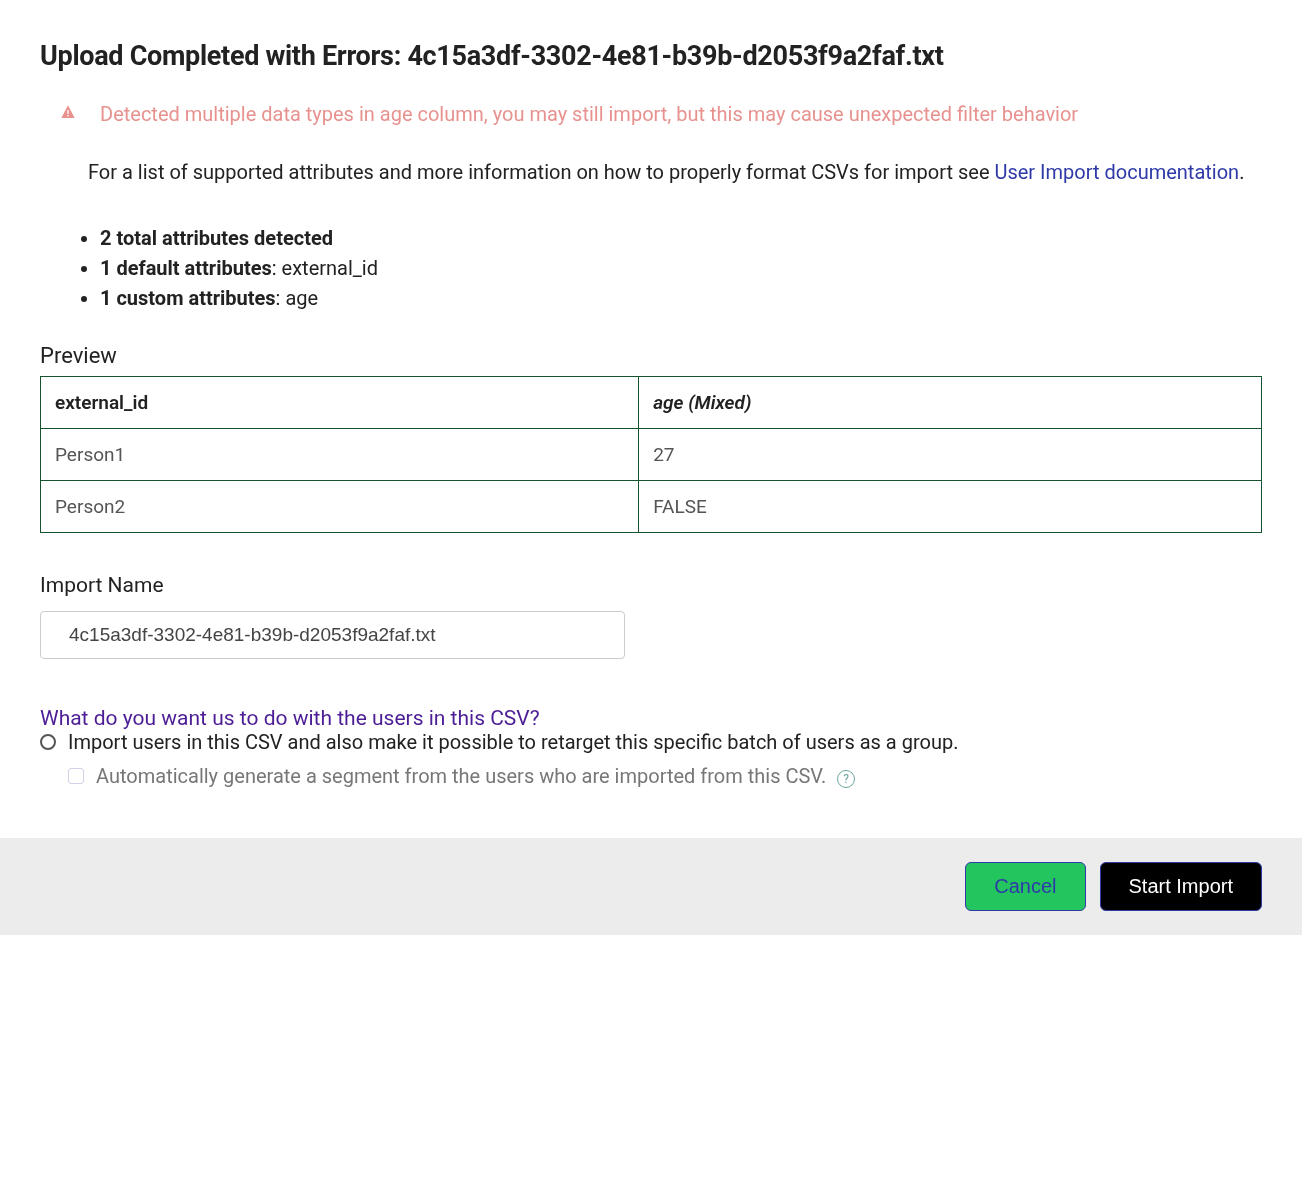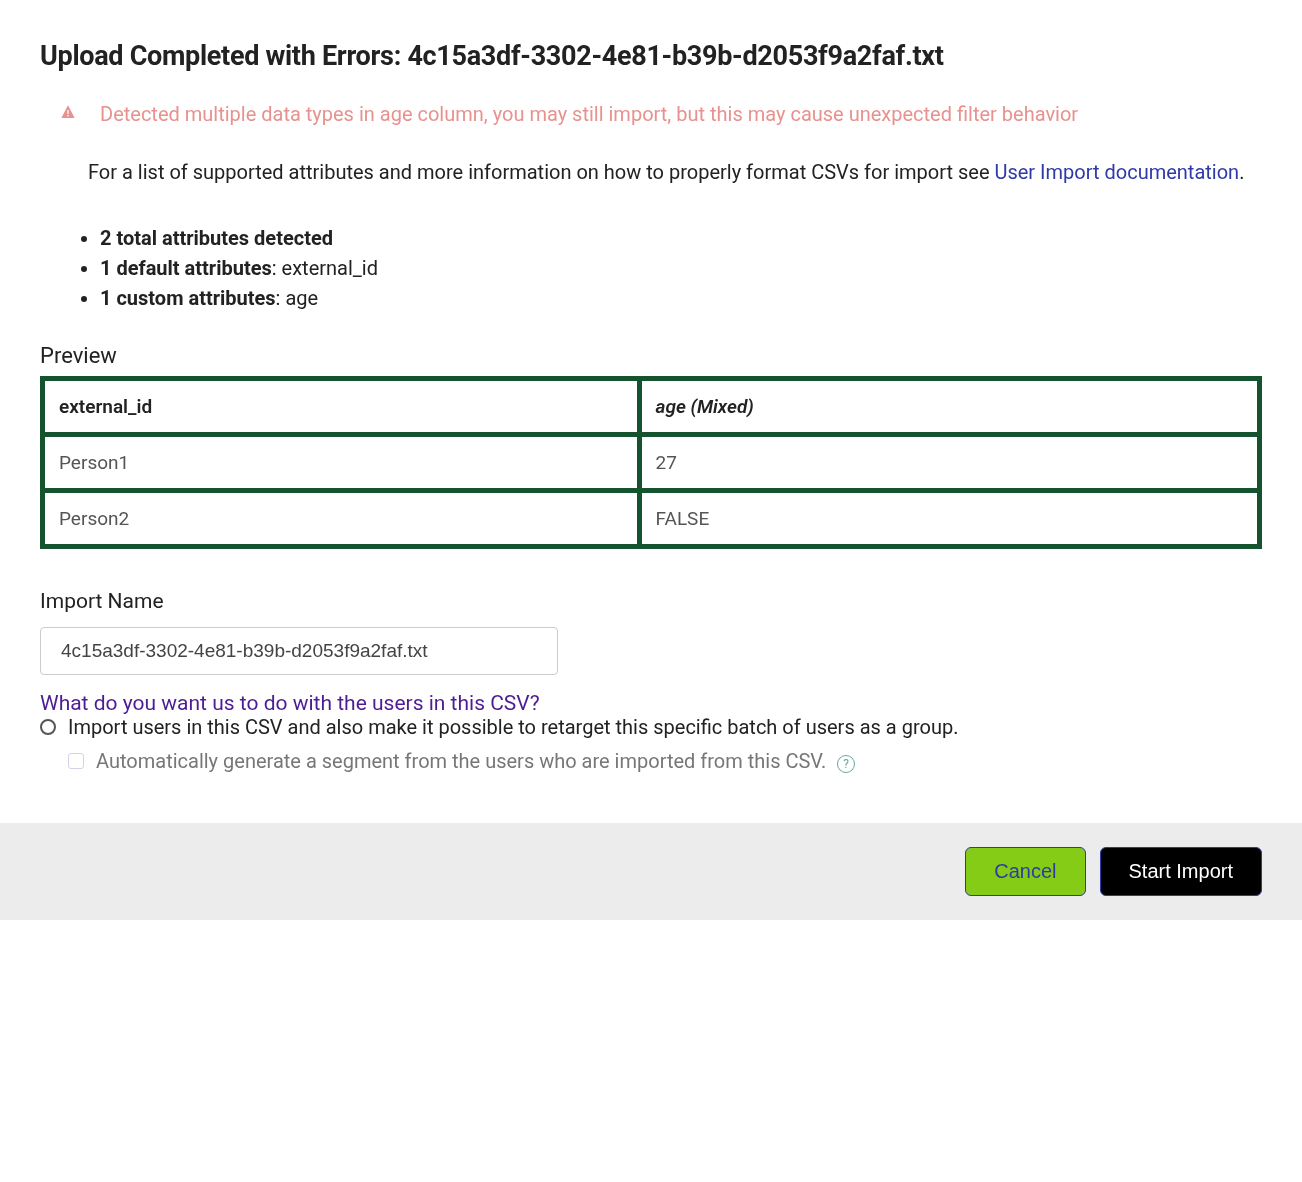--- a/index.html
+++ b/index.html
@@ -11,38 +11,38 @@
     .warn-icon { flex: 0 0 auto; margin-top: 4px; }
     .helper-text { font-size: 20px; color: #222; line-height: 1.5; padding-left: 48px; margin-bottom: 36px; }
     .helper-text .link { color: #2f3aa8; text-decoration: none; cursor: pointer; }
     ul.bullets { list-style: disc; padding-left: 60px; margin-bottom: 30px; }
     ul.bullets li { font-size: 20px; color: #222; line-height: 1.5; }
     .bold { font-weight: 700; }
     .preview-title { font-size: 22px; color: #222; margin-bottom: 8px; }
     .preview-hint { font-size: 20px; color: #222; margin-bottom: 18px; }
     .preview-hint .italic { font-style: italic; }
     table.data-table { width: 100%; border-collapse: collapse; margin-bottom: 40px; }
-    table.data-table th, table.data-table td { border: 5px solid #14532d; padding: 14px 14px; text-align: left; font-size: 19px; }
+    table.data-table th, table.data-table td { border: 1px solid #14532d; padding: 14px 14px; text-align: left; font-size: 19px; }
     table.data-table th { font-weight: 600; color: #222; }
     table.data-table th.mixed { font-style: italic; font-weight: 600; }
     table.data-table td { color: #555; }
     .section-label { font-size: 21px; color: #222; margin-bottom: 14px; }
-    .text-input { width: 518px; padding: 12px 20px; font-size: 19px; border: 1px solid #ccc; border-radius: 4px; color: #444; margin-bottom: 16px; }
+    .text-input { width: 585px; padding: 12px 28px; font-size: 19px; border: 1px solid #ccc; border-radius: 4px; color: #444; margin-bottom: 47px; }
     .question { font-size: 21px; color: #4c1d95; }
     .radio-row { display: flex; align-items: center; gap: 12px; margin-bottom: 10px; }
     .radio-outer { width: 16px; height: 16px; border: 2px solid #555; border-radius: 50%; display:flex; align-items:center; justify-content:center; flex: 0 0 auto; }
     .radio-outer .dot { width: 8px; height: 8px; background: #555; border-radius: 50%; }
     .radio-label { font-size: 20px; color: #222; }
     .checkbox-row { display:flex; align-items: center; gap: 12px; margin-left: 28px; margin-top: 8px; }
     .checkbox-box { width: 16px; height: 16px; border: 1.5px solid #d7cfe8; border-radius: 3px; background:#fff; }
     .checkbox-label { font-size: 20px; color: #777; }
     .help-circle { display:inline-flex; width:18px; height:18px; border:1.5px solid #6aa6a0; border-radius:50%; color:#6aa6a0; font-size:12px; align-items:center; justify-content:center; margin-left:6px; }
     .footer { margin-top: 50px; background: #ececec; padding: 24px 40px; display:flex; justify-content:flex-end; gap: 14px; }
     .btn { font-size: 20px; padding: 12px 28px; border-radius: 6px; cursor: pointer; }
-    .btn-cancel { background:#84cc16; color:#2f3aa8; border:1.5px solid #2f3aa8; }
+    .btn-cancel { background:#22c55e; color:#2f3aa8; border:1.5px solid #2f3aa8; }
     .btn-primary { background:#000000; color:#fff; border:1.5px solid #2f3aa8; }
   </style>
 </head>
 <body>
 
 <div class="page">
   <h1 class="heading">Upload Completed with Errors: 4c15a3df-3302-4e81-b39b-d2053f9a2faf.txt</h1>
 
   <div class="warn-row">
     <span class="warn-icon">

